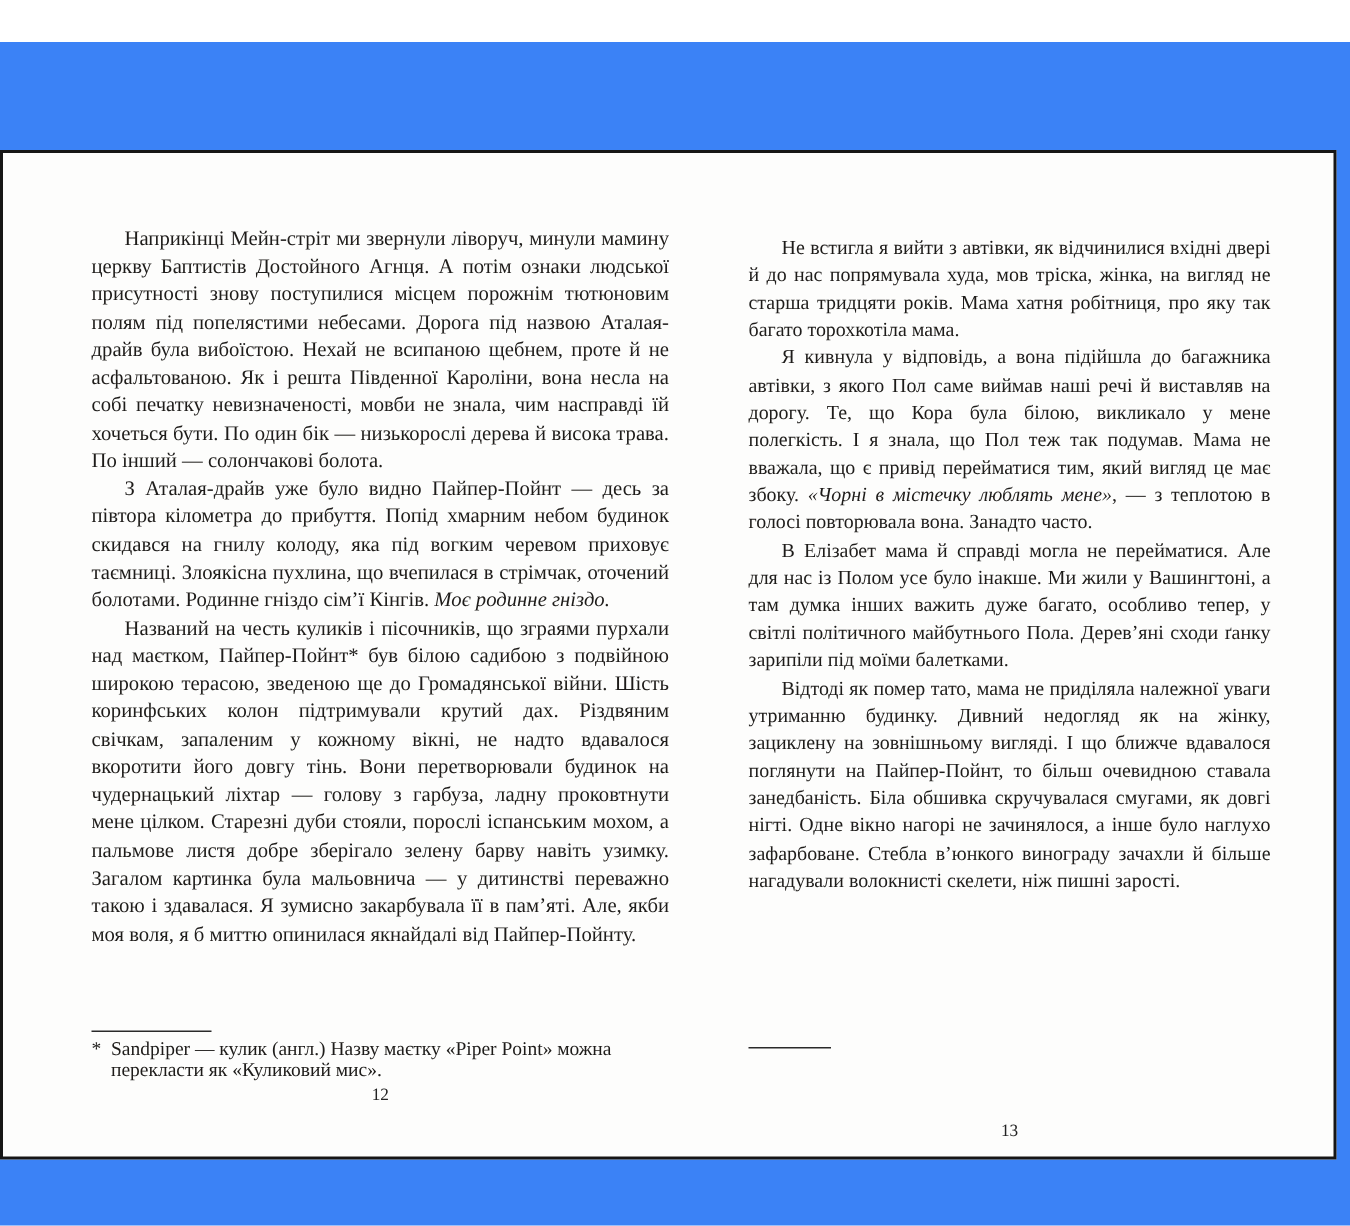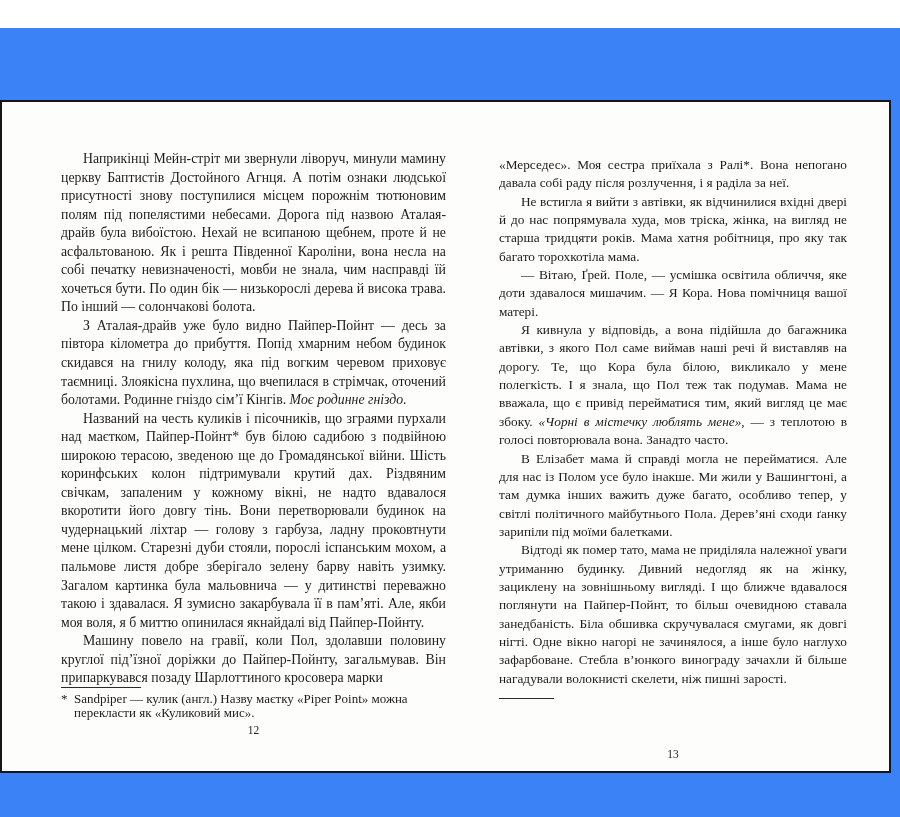--- a/index.html
+++ b/index.html
@@ -91,34 +91,31 @@
 <body>
 
 <div class="stage">
   <div class="spread">
 
     <div class="page page-left">
       <div class="body-text">
           <p class="para indent"><span>Наприкінці Мейн-стріт ми звернули ліворуч, минули мамину церкву Баптистів Достойного Агнця. А потім ознаки людської присутності знову поступилися місцем порожнім тютюновим полям під попелястими небесами. Дорога під назвою Аталая-драйв була вибоїстою. Нехай не всипаною щебнем, проте й не асфальтованою. Як і решта Південної Кароліни, вона несла на собі печатку невизначеності, мовби не знала, чим насправді їй хочеться бути. По один бік — низькорослі дерева й висока трава. По інший — солончакові болота.</span></p>
           <p class="para indent"><span>З Аталая-драйв уже було видно Пайпер-Пойнт — десь за півтора кілометра до прибуття. Попід хмарним небом будинок скидався на гнилу колоду, яка під вогким черевом приховує таємниці. Злоякісна пухлина, що вчепилася в стрімчак, оточений болотами. Родинне гніздо сім’ї Кінгів. </span><span class="it">Моє родинне гніздо.</span></p>
           <p class="para indent"><span>Названий на честь куликів і пісочників, що зграями пурхали над маєтком, Пайпер-Пойнт* був білою садибою з подвійною широкою терасою, зведеною ще до Громадянської війни. Шість коринфських колон підтримували крутий дах. Різдвяним свічкам, запаленим у кожному вікні, не надто вдавалося вкоротити його довгу тінь. Вони перетворювали будинок на чудернацький ліхтар — голову з гарбуза, ладну проковтнути мене цілком. Старезні дуби стояли, порослі іспанським мохом, а пальмове листя добре зберігало зелену барву навіть узимку. Загалом картинка була мальовнича — у дитинстві переважно такою і здавалася. Я зумисно закарбувала її в пам’яті. Але, якби моя воля, я б миттю опинилася якнайдалі від Пайпер-Пойнту.</span></p>
-          <p class="para indent"><span>Машину повело на гравії, коли Пол, здолавши половину круглої під’їзної доріжки до Пайпер-Пойнту, загальмував. Він припаркувався позаду Шарлоттиного кросовера марки</span></p>
         </div>
       <div class="footnote">
         <div class="fn-rule"></div>
         <div class="fn-text">* Sandpiper — кулик (англ.) Назву маєтку «Piper Point» можна перекласти як «Куликовий мис».</div>
       </div>
       <div class="page-num">12</div>
     </div>
 
     <div class="page page-right">
       <div class="body-text">
-          <p class="para"><span>«Мерседес». Моя сестра приїхала з Ралі*. Вона непогано давала собі раду після розлучення, і я раділа за неї.</span></p>
           <p class="para indent"><span>Не встигла я вийти з автівки, як відчинилися вхідні двері й до нас попрямувала худа, мов тріска, жінка, на вигляд не старша тридцяти років. Мама хатня робітниця, про яку так багато торохкотіла мама.</span></p>
-          <p class="para indent"><span>— Вітаю, Ґрей. Поле, — усмішка освітила обличчя, яке доти здавалося мишачим. — Я Кора. Нова помічниця вашої матері.</span></p>
           <p class="para indent"><span>Я кивнула у відповідь, а вона підійшла до багажника автівки, з якого Пол саме виймав наші речі й виставляв на дорогу. Те, що Кора була білою, викликало у мене полегкість. І я знала, що Пол теж так подумав. Мама не вважала, що є привід перейматися тим, який вигляд це має збоку. </span><span class="it">«Чорні в містечку люблять мене»</span><span>, — з теплотою в голосі повторювала вона. Занадто часто.</span></p>
           <p class="para indent"><span>В Елізабет мама й справді могла не перейматися. Але для нас із Полом усе було інакше. Ми жили у Вашингтоні, а там думка інших важить дуже багато, особливо тепер, у світлі політичного майбутнього Пола. Дерев’яні сходи ґанку зарипіли під моїми балетками.</span></p>
           <p class="para indent"><span>Відтоді як помер тато, мама не приділяла належної уваги утриманню будинку. Дивний недогляд як на жінку, зациклену на зовнішньому вигляді. І що ближче вдавалося поглянути на Пайпер-Пойнт, то більш очевидною ставала занедбаність. Біла обшивка скручувалася смугами, як довгі нігті. Одне вікно нагорі не зачинялося, а інше було наглухо зафарбоване. Стебла в’юнкого винограду зачахли й більше нагадували волокнисті скелети, ніж пишні зарості.</span></p>
         </div>
       <div class="footnote">
         <div class="fn-rule"></div>
       </div>
       <div class="page-num">13</div>
     </div>
 

